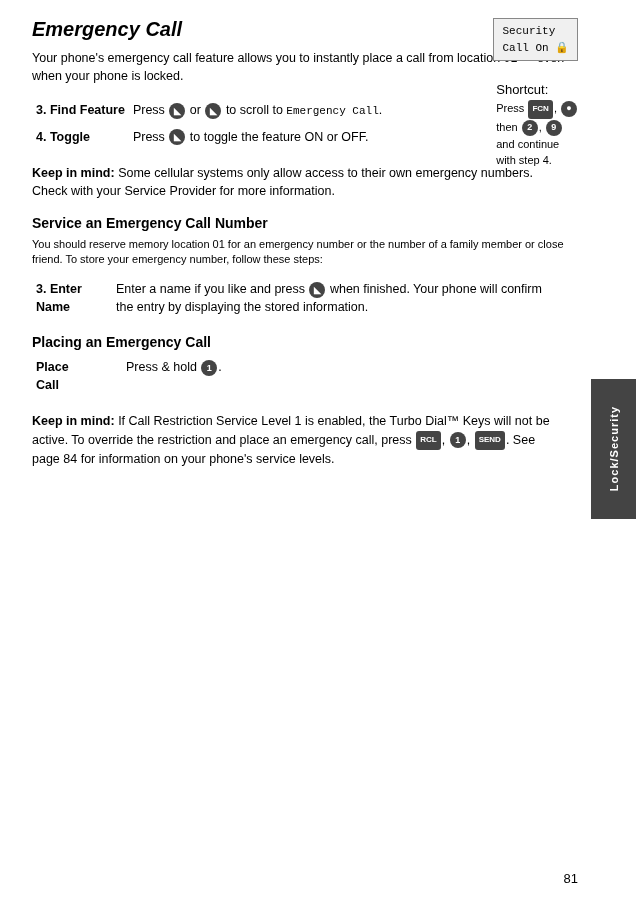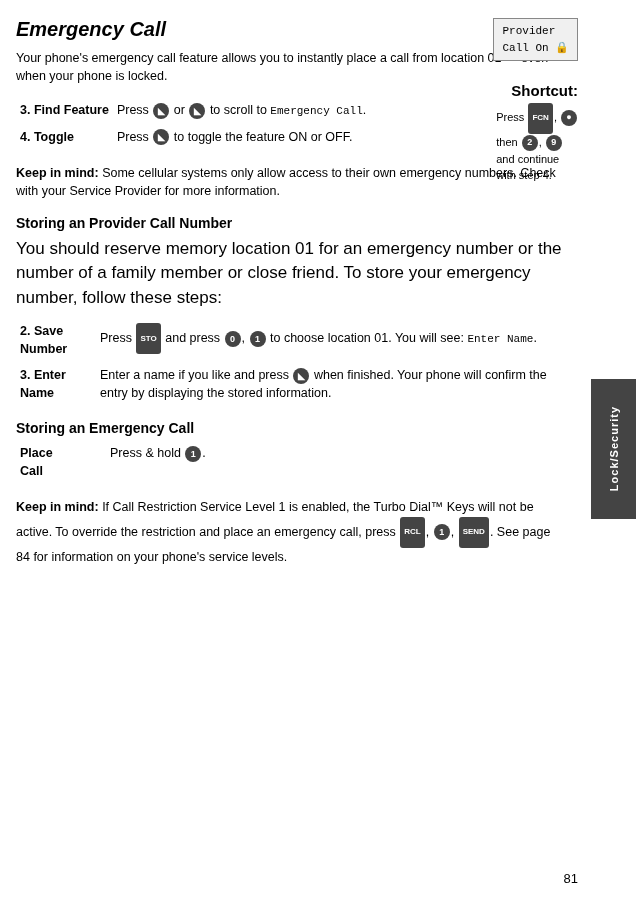--- a/index.html
+++ b/index.html
@@ -8,21 +8,21 @@
       height: 898px;
       background: #fff;
       font-family: Arial, Helvetica, sans-serif;
       font-size: 13px;
       color: #000;
       position: relative;
       overflow: hidden;
     }
 
     .main-content {
-      padding: 18px 20px 18px 16px;
+      padding: 18px 20px 18px 32px;
       margin-right: 50px;
     }
 
     .page-title {
       font-size: 20px;
       font-weight: bold;
       font-style: italic;
       margin-bottom: 8px;
     }
 
@@ -59,21 +59,21 @@
       font-weight: bold;
     }
 
     .section-title {
       font-size: 14px;
       font-weight: bold;
       margin-bottom: 6px;
     }
 
     .section-text {
-      font-size: 17px;
+      font-size: 11px;
       line-height: 1.45;
       margin-bottom: 10px;
     }
 
     
     .btn {
       display: inline-flex;
       align-items: center;
       justify-content: center;
       background: #444;
@@ -89,21 +89,21 @@
     .btn-rect {
       display: inline-flex;
       align-items: center;
       justify-content: center;
       background: #444;
       color: #fff;
       border-radius: 3px;
       font-size: 8px;
       font-weight: bold;
       padding: 1px 4px;
-      height: 31px;
+      height: 19px;
       vertical-align: middle;
       margin: 0 1px;
     }
     .monospace {
       font-family: 'Courier New', monospace;
       font-size: 11px;
     }
 
     
     .top-right-box {
@@ -120,23 +120,22 @@
 
     
     .shortcut-box {
       position: absolute;
       top: 80px;
       right: 58px;
       font-size: 11px;
       line-height: 1.5;
     }
     .shortcut-box .sc-title {
-      font-weight: bold;
-      font-size: 15px;
-      text-align: right;
+      font-weight: normal;
+      font-size: 13px;
     }
 
     
     .right-tab {
       position: absolute;
       right: 0;
       top: 50%;
       transform: translateY(-50%);
       width: 45px;
       height: 140px;
@@ -176,21 +175,21 @@
     }
 
     .step-row td {
       padding-bottom: 6px;
     }
   </style>
 </head>
 <body>
 
 <div class="top-right-box">
-  <div>Provider</div>
+  <div>Security</div>
   <div>Call On 🔒</div>
 </div>
 
 <div class="shortcut-box">
   <div class="sc-title">Shortcut:</div>
   <div>Press <span class="btn-rect">FCN</span>, <span class="btn">●</span></div>
   <div>then <span class="btn">2</span>, <span class="btn">9</span></div>
   <div>and continue</div>
   <div>with step 4.</div>
 </div>
@@ -219,41 +218,35 @@
         Press <span class="btn">◣</span> to toggle the feature ON or OFF.
       </td>
     </tr>
   </tbody>
     </table>
 
   <div class="keep-in-mind">
     <span class="kim-bold">Keep in mind:</span> Some cellular systems only allow access to their own emergency numbers. Check with your Service Provider for more information.
   </div>
 
-  <div class="section-title">Storing an Provider Call Number</div>
+  <div class="section-title">Service an Emergency Call Number</div>
   <div class="section-text">You should reserve memory location 01 for an emergency number or the number of a family member or close friend. To store your emergency number, follow these steps:</div>
 
   <table class="steps-table">
     <tbody>
     <tr class="step-row">
-      <td class="step-num"><b>2. Save<br>Number</b></td>
-      <td>
-        Press <span class="btn-rect">STO</span> and press <span class="btn">0</span>, <span class="btn">1</span> to choose location 01. You will see: <span class="monospace">Enter Name</span>.
-      </td>
-    </tr>
-    <tr class="step-row">
       <td class="step-num"><b>3. Enter<br>Name</b></td>
       <td>
         Enter a name if you like and press <span class="btn">◣</span> when finished. Your phone will confirm the entry by displaying the stored information.
       </td>
     </tr>
   </tbody>
     </table>
 
-  <div class="section-title">Storing an Emergency Call</div>
+  <div class="section-title">Placing an Emergency Call</div>
 
   <table class="placing-table">
     <tbody>
         <tr class="step-row">
       <td class="step-num" style="width:90px;"><b>Place<br>Call</b></td>
       <td>
         Press &amp; hold <span class="btn">1</span>.
       </td>
     </tr>
   </tbody>

